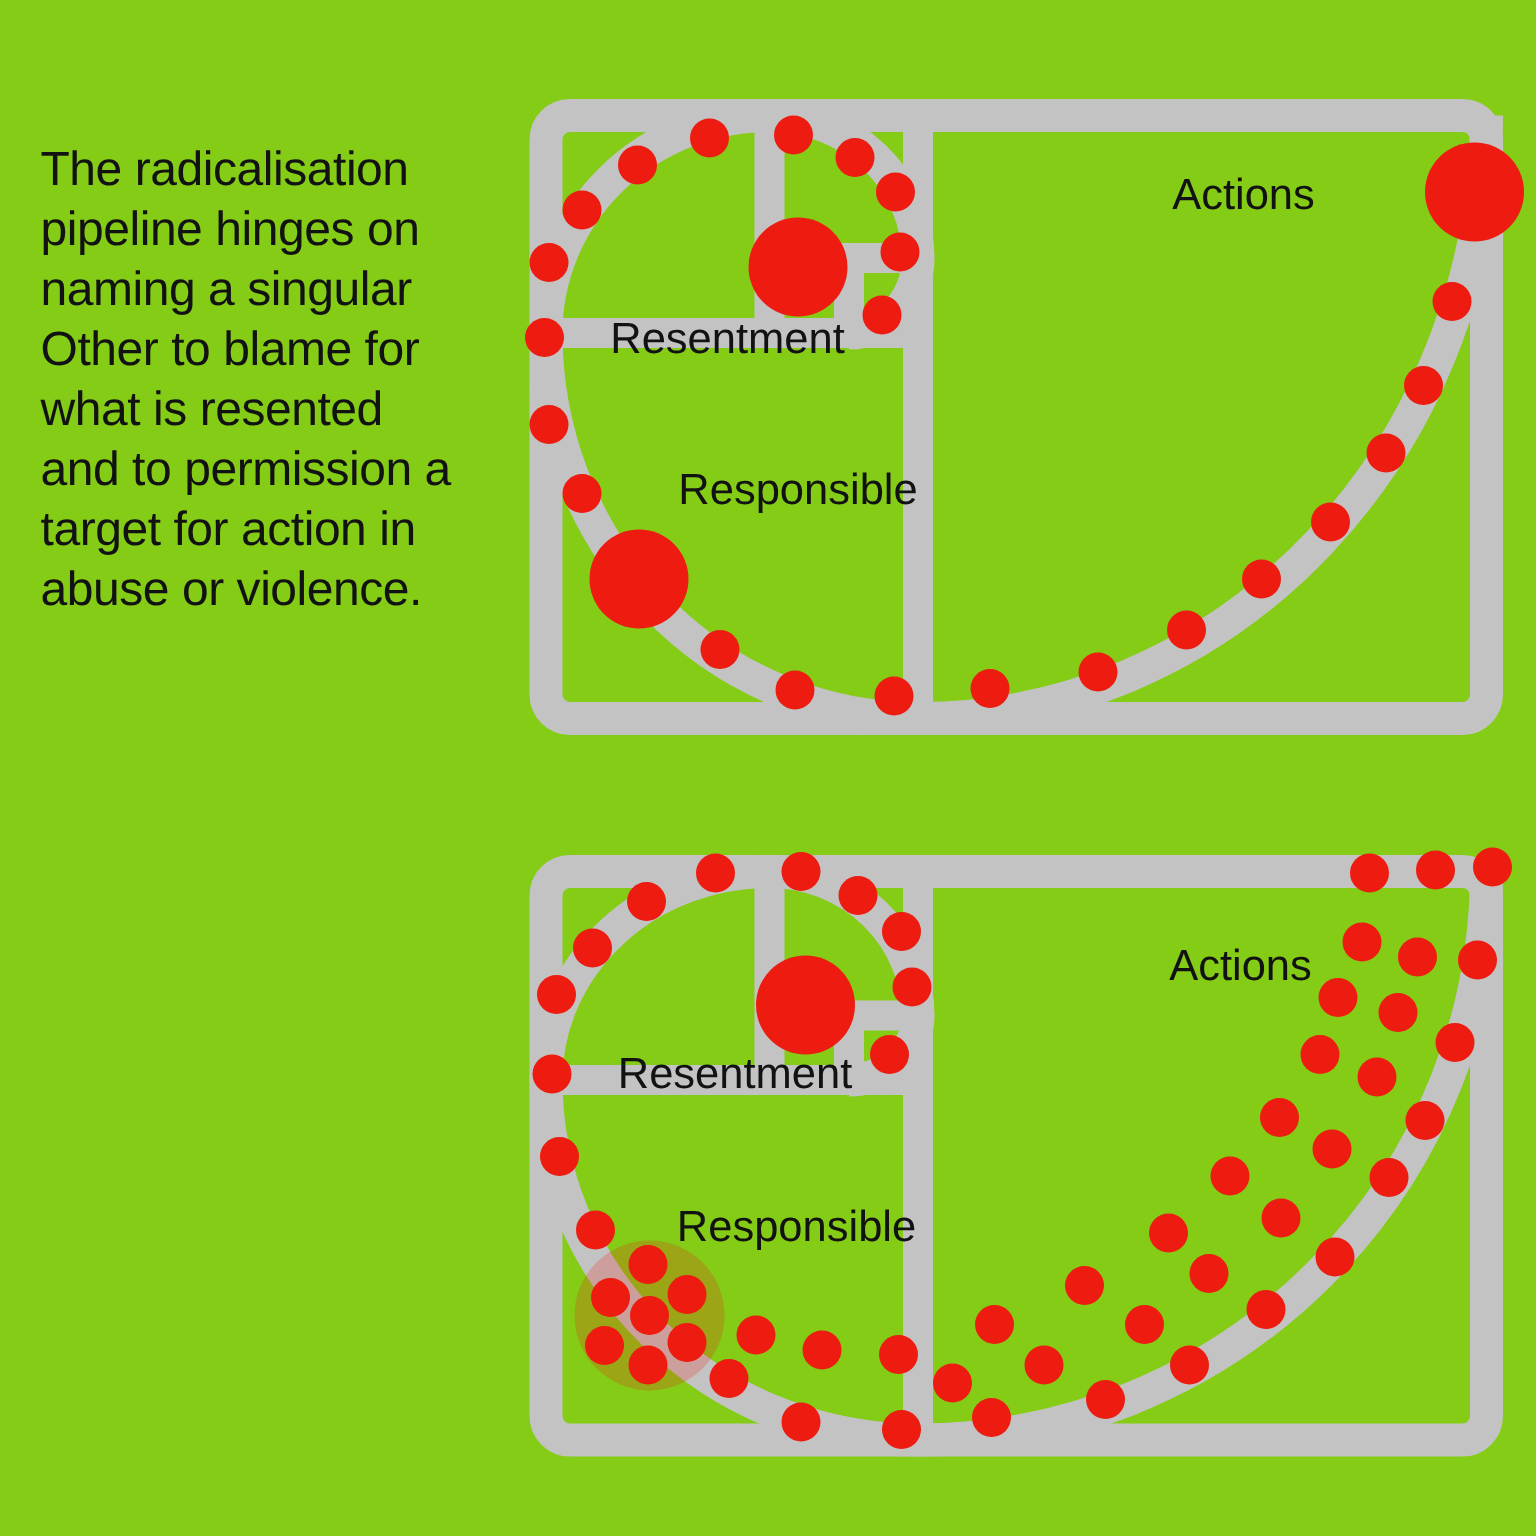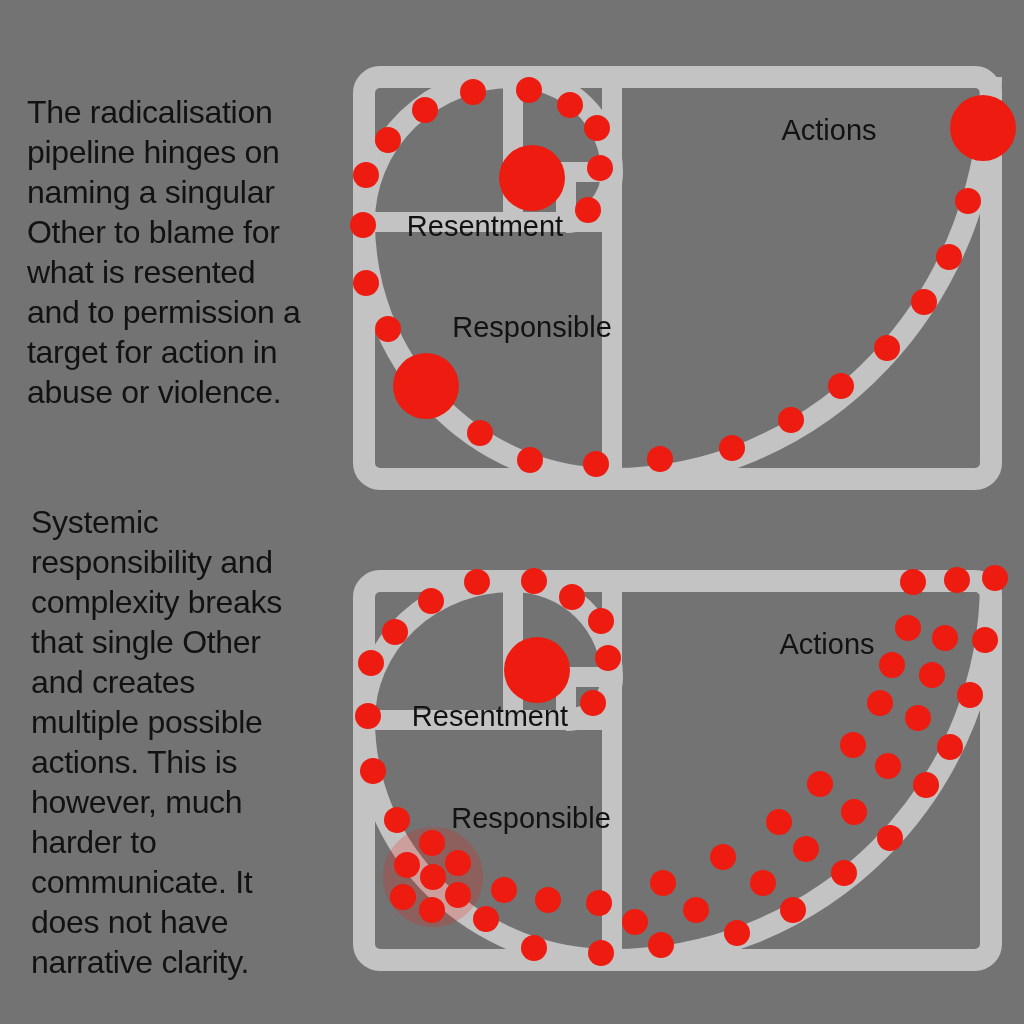--- a/index.html
+++ b/index.html
@@ -4,21 +4,21 @@
 <style>
   html, body {
     margin: 0;
     padding: 0;
     background: #ffffff;
   }
   #canvas {
     position: relative;
     width: 1024px;
     height: 1024px;
-    background: #737373;
+    background: #84cc16;
     overflow: hidden;
     font-family: "Liberation Sans", sans-serif;
   }
   .para {
     position: absolute;
     white-space: pre-line;
     color: #121212;
     font-size: 32px;
     line-height: 40px;
     letter-spacing: -0.3px;
@@ -41,32 +41,20 @@
 
 <div id="canvas">
   <div class="para" id="para-0">The radicalisation
 pipeline hinges on
 naming a singular
 Other to blame for
 what is resented
 and to permission a
 target for action in
 abuse or violence.</div>
-  <div class="para" id="para-1">Systemic
-responsibility and
-complexity breaks
-that single Other
-and creates
-multiple possible
-actions. This is
-however, much
-harder to
-communicate. It
-does not have
-narrative clarity.</div>
   <svg id="diagram-0" xmlns="http://www.w3.org/2000/svg" viewBox="0 0 660 430">
       <g fill="none" stroke="#c3c3c3" class="structure">
         <rect x="11" y="11" width="627" height="402" rx="16" stroke-width="22"></rect>
         <line x1="259" y1="11" x2="259" y2="413" stroke-width="20"></line>
         <line x1="11" y1="156" x2="259" y2="156" stroke-width="20"></line>
         <line x1="160" y1="11" x2="160" y2="156" stroke-width="20"></line>
         <line x1="160" y1="106" x2="259" y2="106" stroke-width="20"></line>
         <line x1="213" y1="106" x2="213" y2="156" stroke-width="20"></line>
         <path d="M 638 11 A 379 402 0 0 1 259 413 A 248 257 0 0 1 11 156 A 149 145 0 0 1 160 11 A 99 95 0 0 1 259 106 A 46 50 0 0 1 213 156" stroke-width="22"></path>
       </g>

